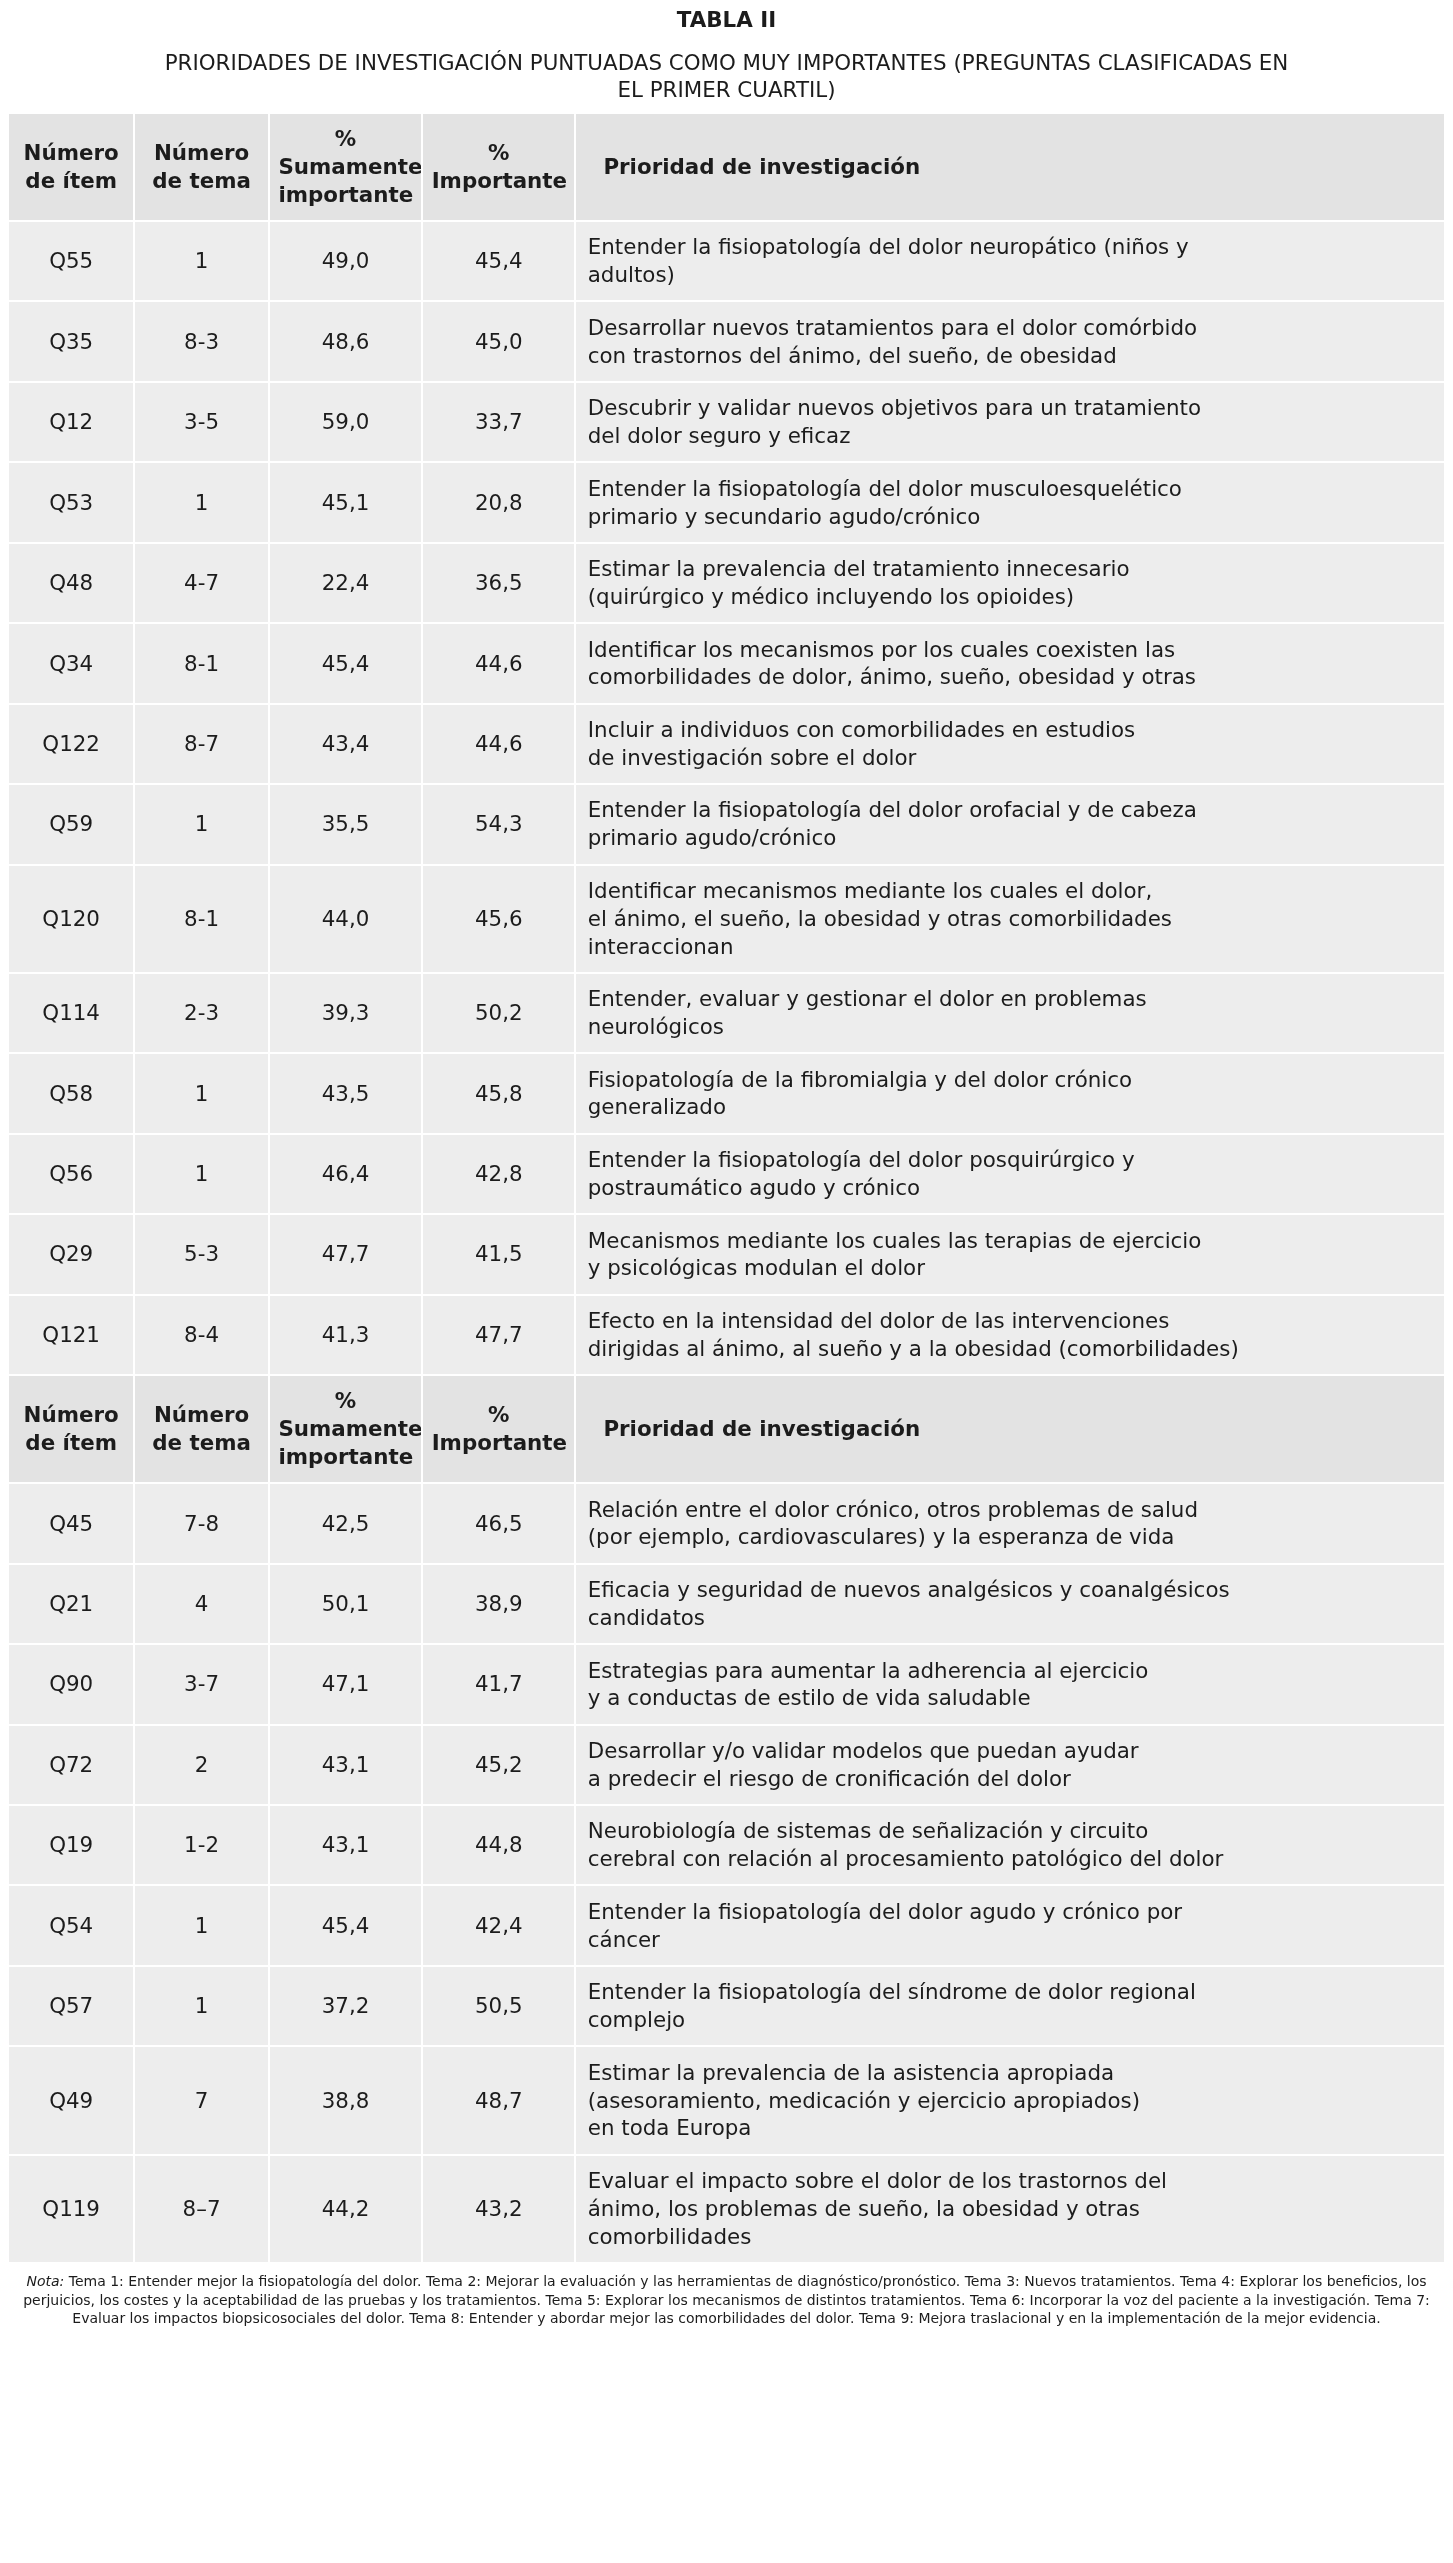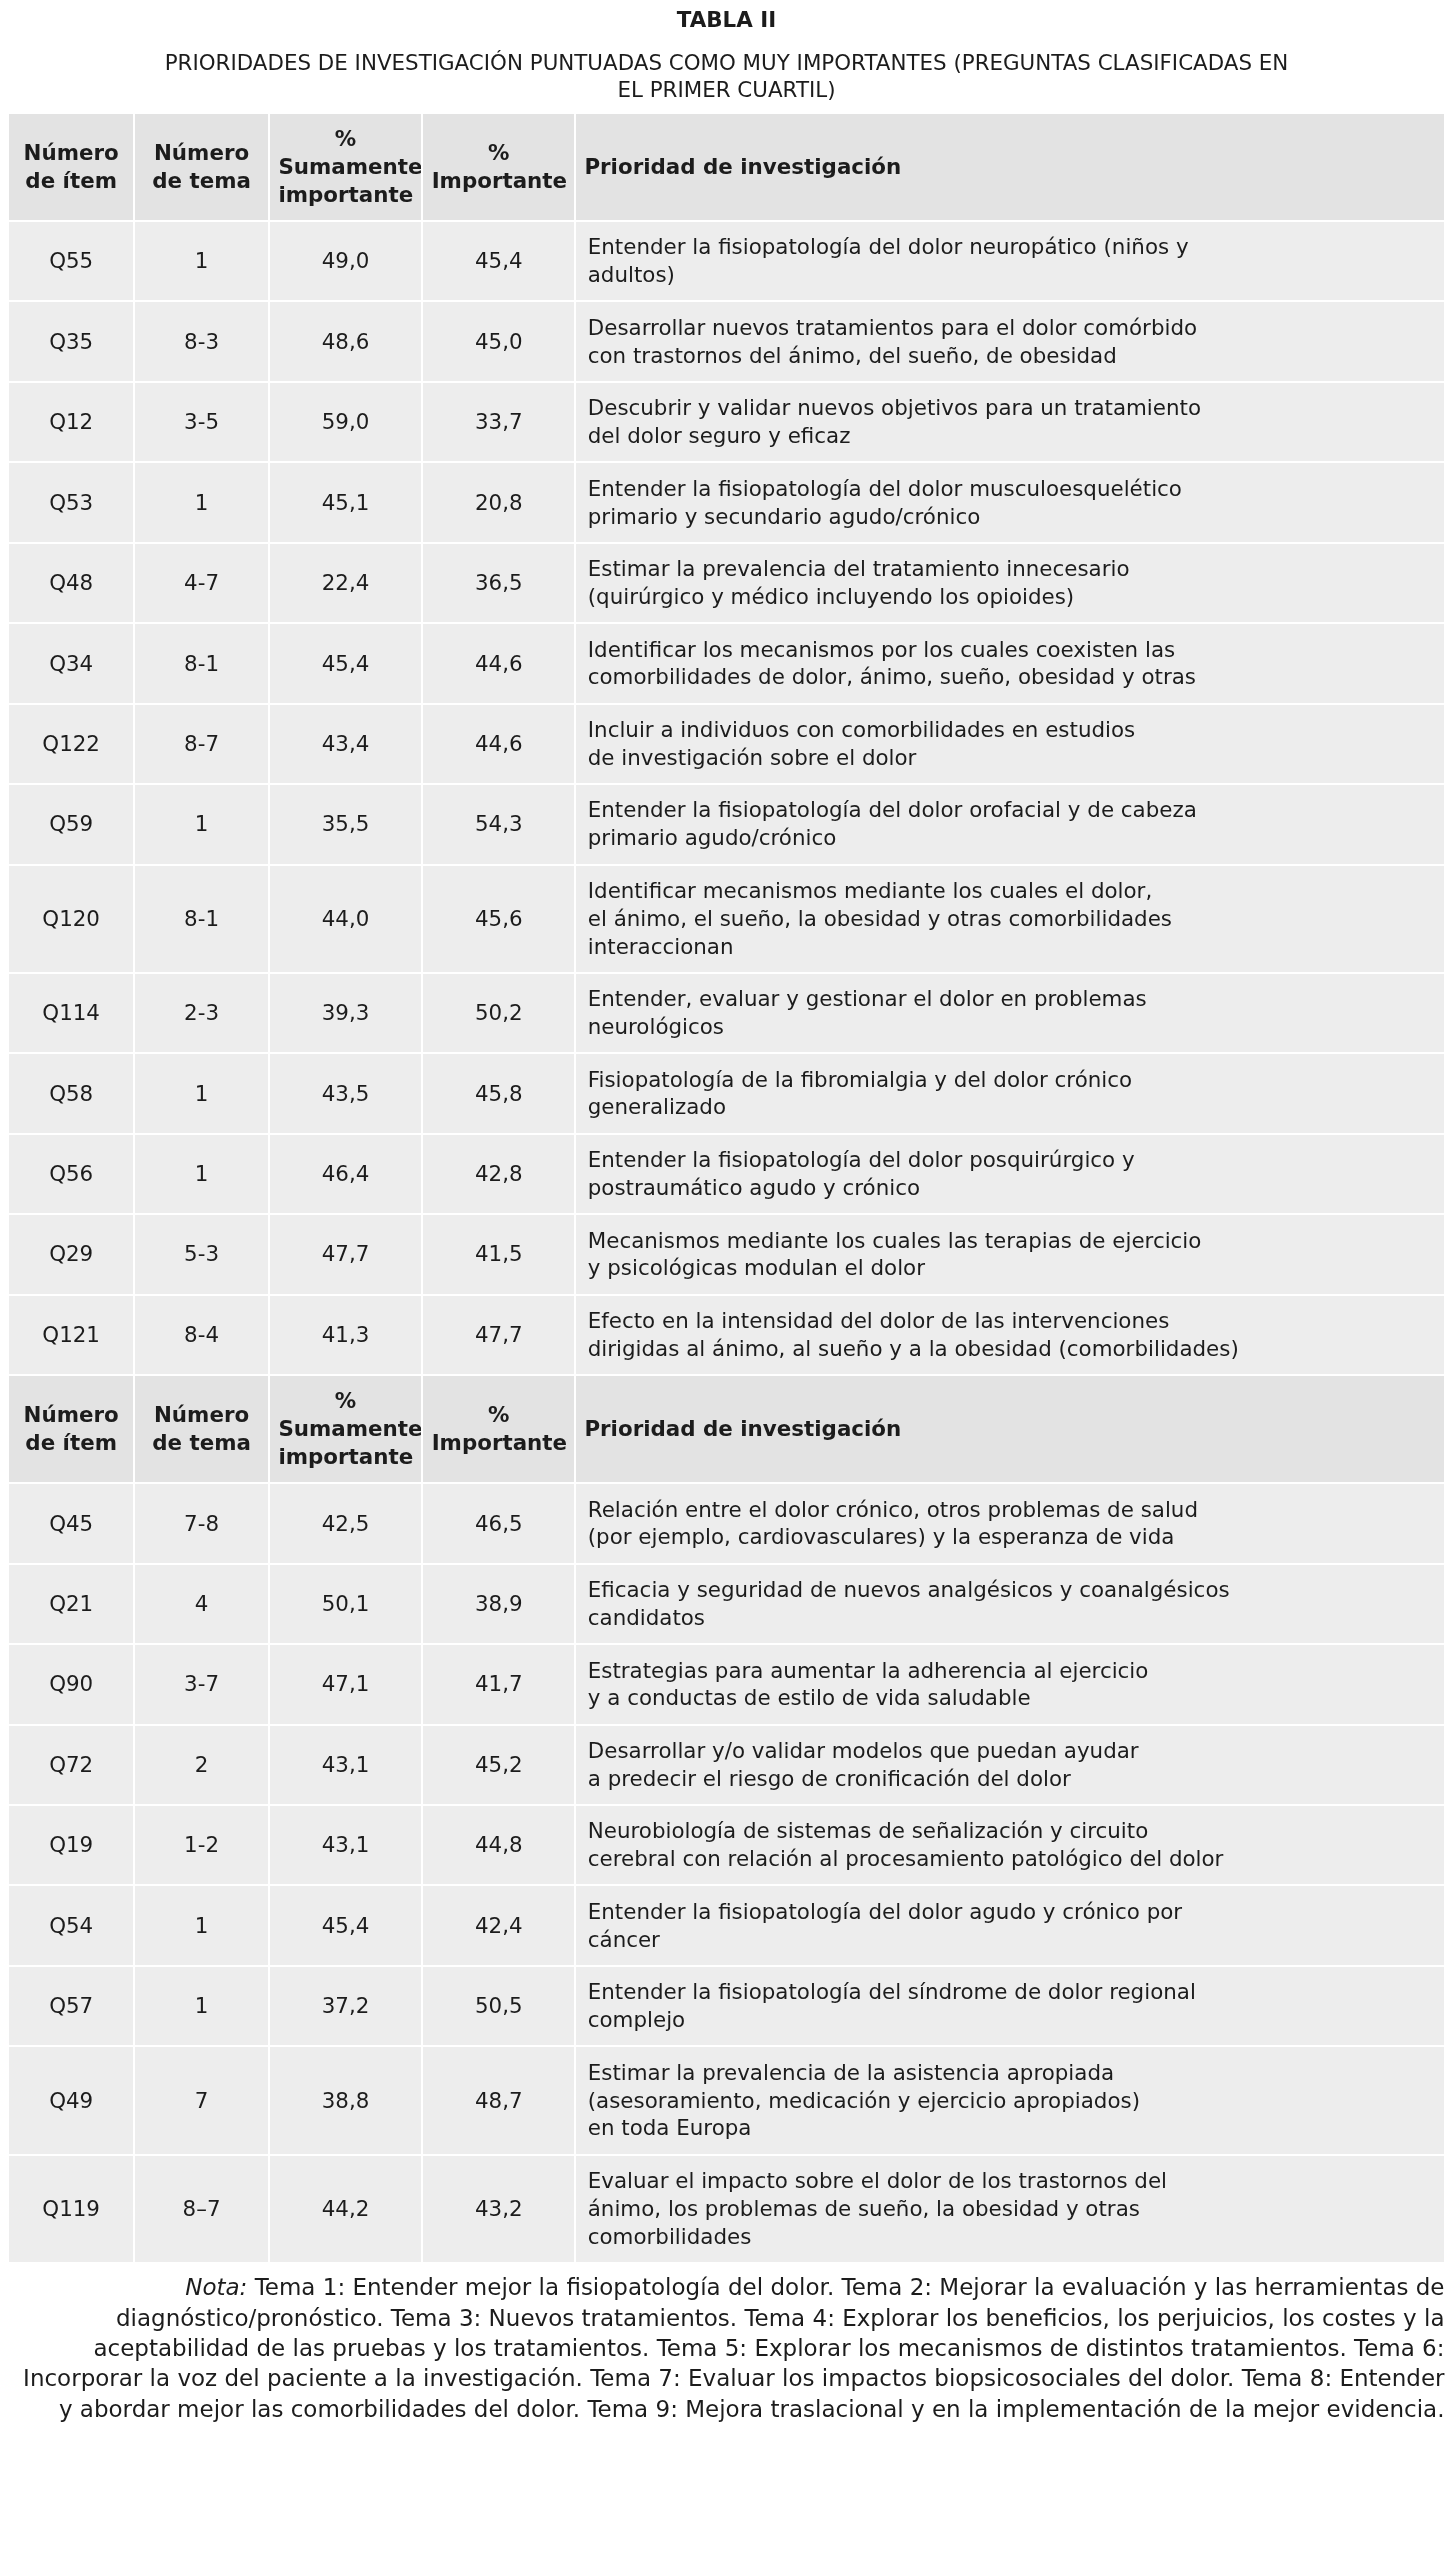--- a/index.html
+++ b/index.html
@@ -45,35 +45,35 @@
     overflow: hidden;
   }
   th {
     background: var(--header-bg, #e3e3e3);
     font-weight: bold;
     text-align: center;
     white-space: pre-line;
   }
   th.col4 {
     text-align: left;
-    padding-left: 8px;
+    padding-left: 27px;
   }
   td {
     text-align: center;
   }
   td.col4 {
     text-align: left;
     padding-left: 11.4px;
     white-space: pre-line;
   }
   .note {
-    font-size: 23px;
+    font-size: 14px;
     line-height: 1.32;
     margin: 8.5px 1.4px 0 1.4px;
-    text-align: right;
+    text-align: center;
   }
   .note-label {
     font-style: italic;
   }
 </style>
 </head>
 <body>
 
 <div class="page">
 

